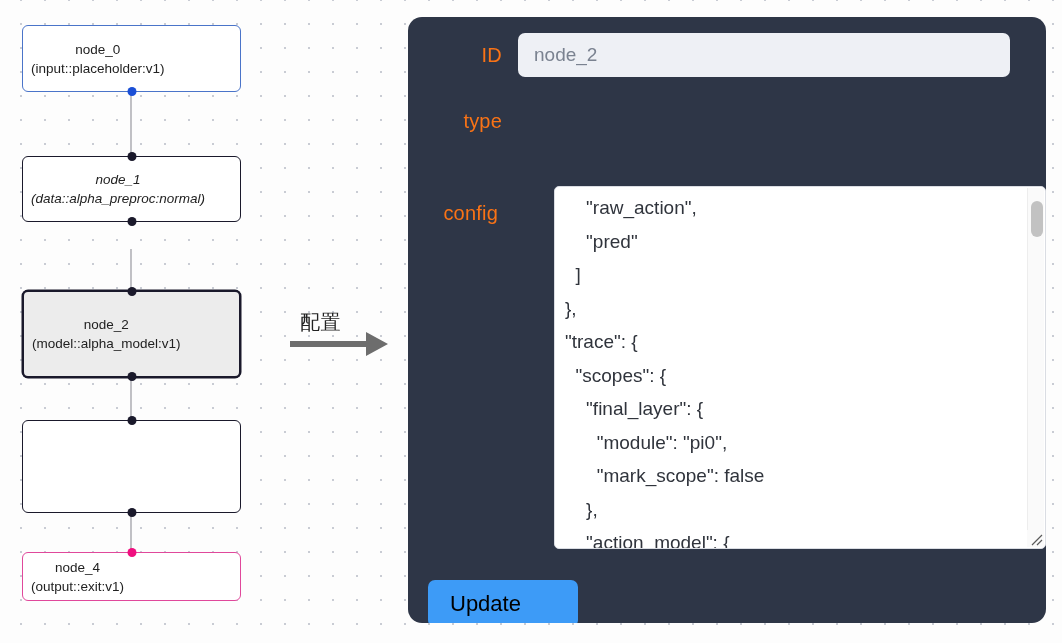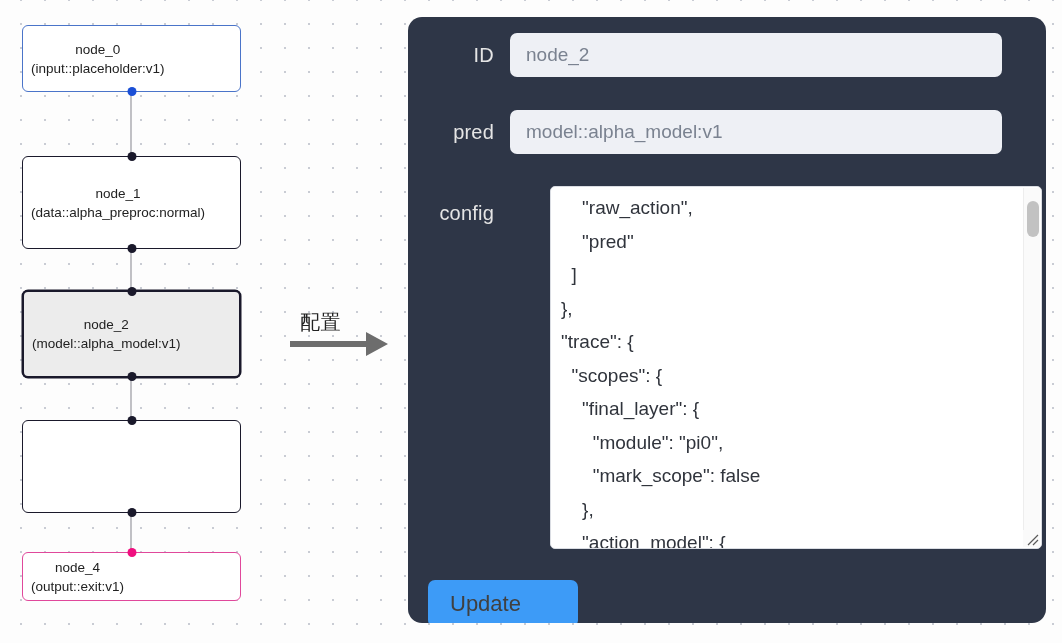--- a/index.html
+++ b/index.html
@@ -109,24 +109,24 @@
     border-radius: 14px;
     overflow: hidden;
   }
 
   .field-row {
     position: absolute;
     display: flex;
     align-items: center;
   }
   .field-label {
-    color: #e5e5e5;
+    color: #f97316;
     font-size: 20px;
     text-align: right;
-    width: 102px;
+    width: 110px;
     padding-right: 16px;
     box-sizing: border-box;
     letter-spacing: 0.2px;
   }
   .field-input {
     box-sizing: border-box;
     background: #eef0f5;
     border: none;
     border-radius: 7px;
     color: #7a8290;
@@ -200,21 +200,21 @@
 
   #update-button {
     position: absolute;
     left: 20px;
     top: 563px;
     width: 150px;
     height: 47px;
     background: #3d9bf7;
     border: none;
     border-radius: 7px;
-    color: #404040;
+    color: #000000;
     font-size: 22px;
     font-family: "Liberation Sans", "DejaVu Sans", sans-serif;
     text-align: left;
     padding-left: 22px;
     cursor: pointer;
   }
 </style>
 </head>
 <body>
 
@@ -230,21 +230,21 @@
 
     <path d="M 131 513 L 131 551" stroke="#b1b1b7" stroke-width="1.6" fill="none"></path>
   </svg>
 
   <div class="node input-node" style="left:22px; top:25px; width:219px; height:67px;">
     <span class="node-text" style="white-space:pre-line;">node_0
 (input::placeholder:v1)</span>
     <span class="handle bottom blue"></span>
   </div>
 
-  <div class="node" style="left:22px; top:156px; width:219px; height:93px;">
+  <div class="node" style="left:22px; top:156px; width:219px; height:66px;font-style:italic;">
     <span class="node-text" style="white-space:pre-line;">node_1
 (data::alpha_preproc:normal)</span>
     <span class="handle top"></span>
     <span class="handle bottom"></span>
   </div>
 
   <div class="node selected-node" style="left:22px; top:290px; width:219px; height:88px;">
     <span class="node-text" style="white-space:pre-line;">node_2
 (model::alpha_model:v1)</span>
     <span class="handle top"></span>
@@ -272,22 +272,21 @@
 </div>
 
 <div id="config-panel">
 
   <div class="field-row" id="row-id">
     <div class="field-label">ID</div>
     <input class="field-input" type="text" value="node_2" style="">
   </div>
 
   <div class="field-row" id="row-type">
-    <div class="field-label">pred</div>
-    <input class="field-input" type="text" value="model::alpha_model:v1" style="">
+    <div class="field-label">type</div>
   </div>
 
   <div class="field-row" id="row-config">
     <div class="field-label">config</div>
     <div id="config-textarea-wrap">
       <textarea id="config-textarea" spellcheck="false" style="">    "raw_action",
     "pred"
   ]
 },
 "trace": {

